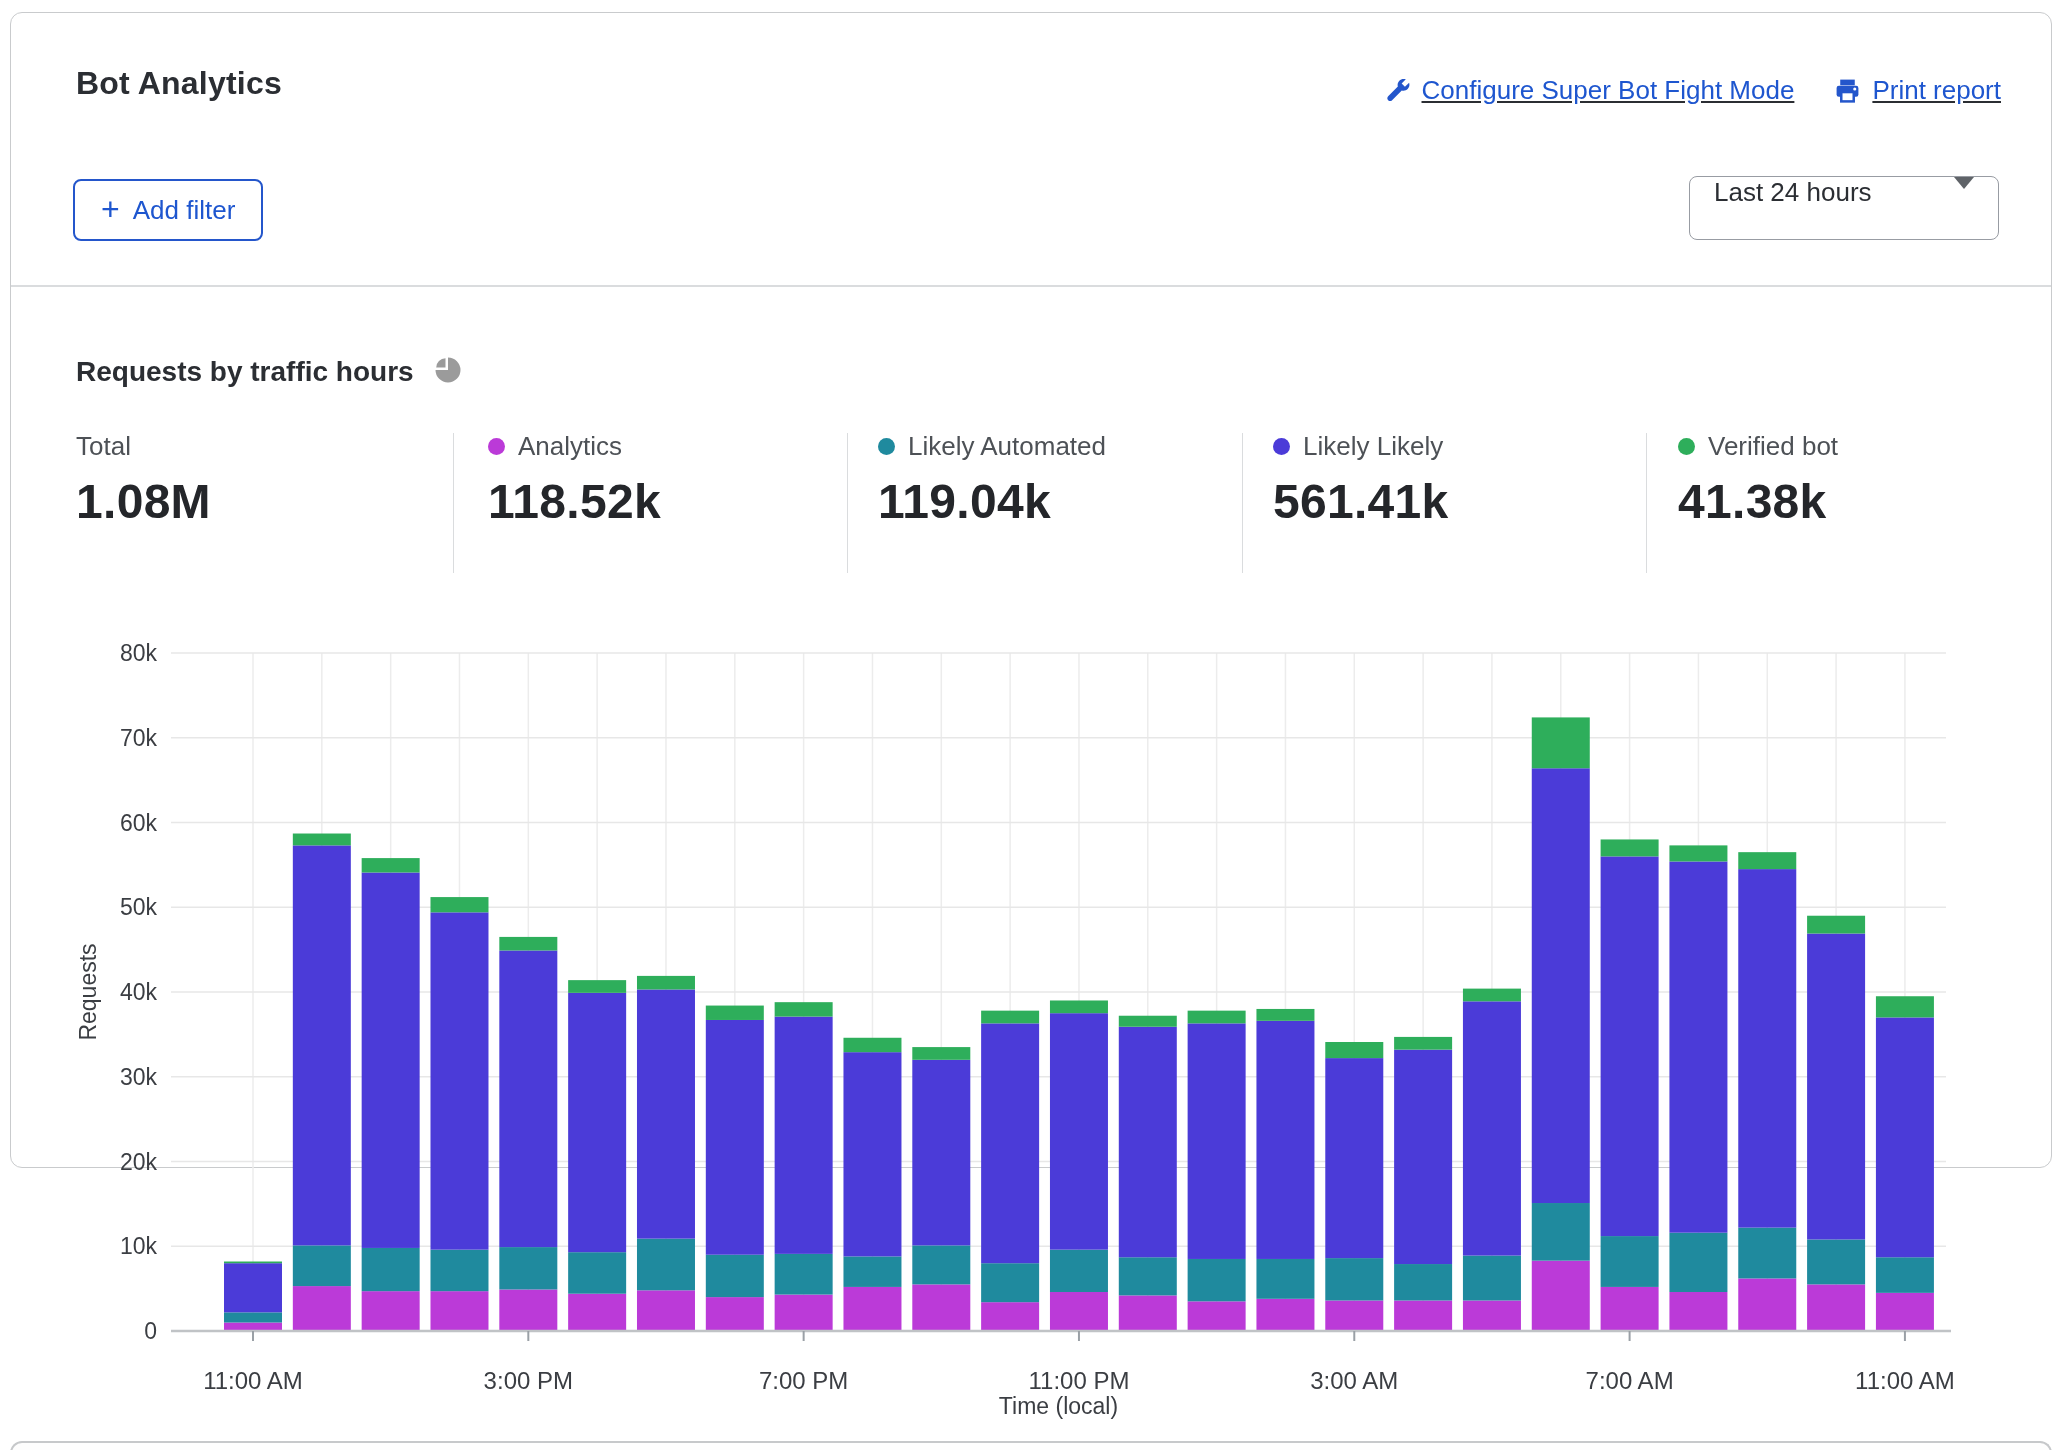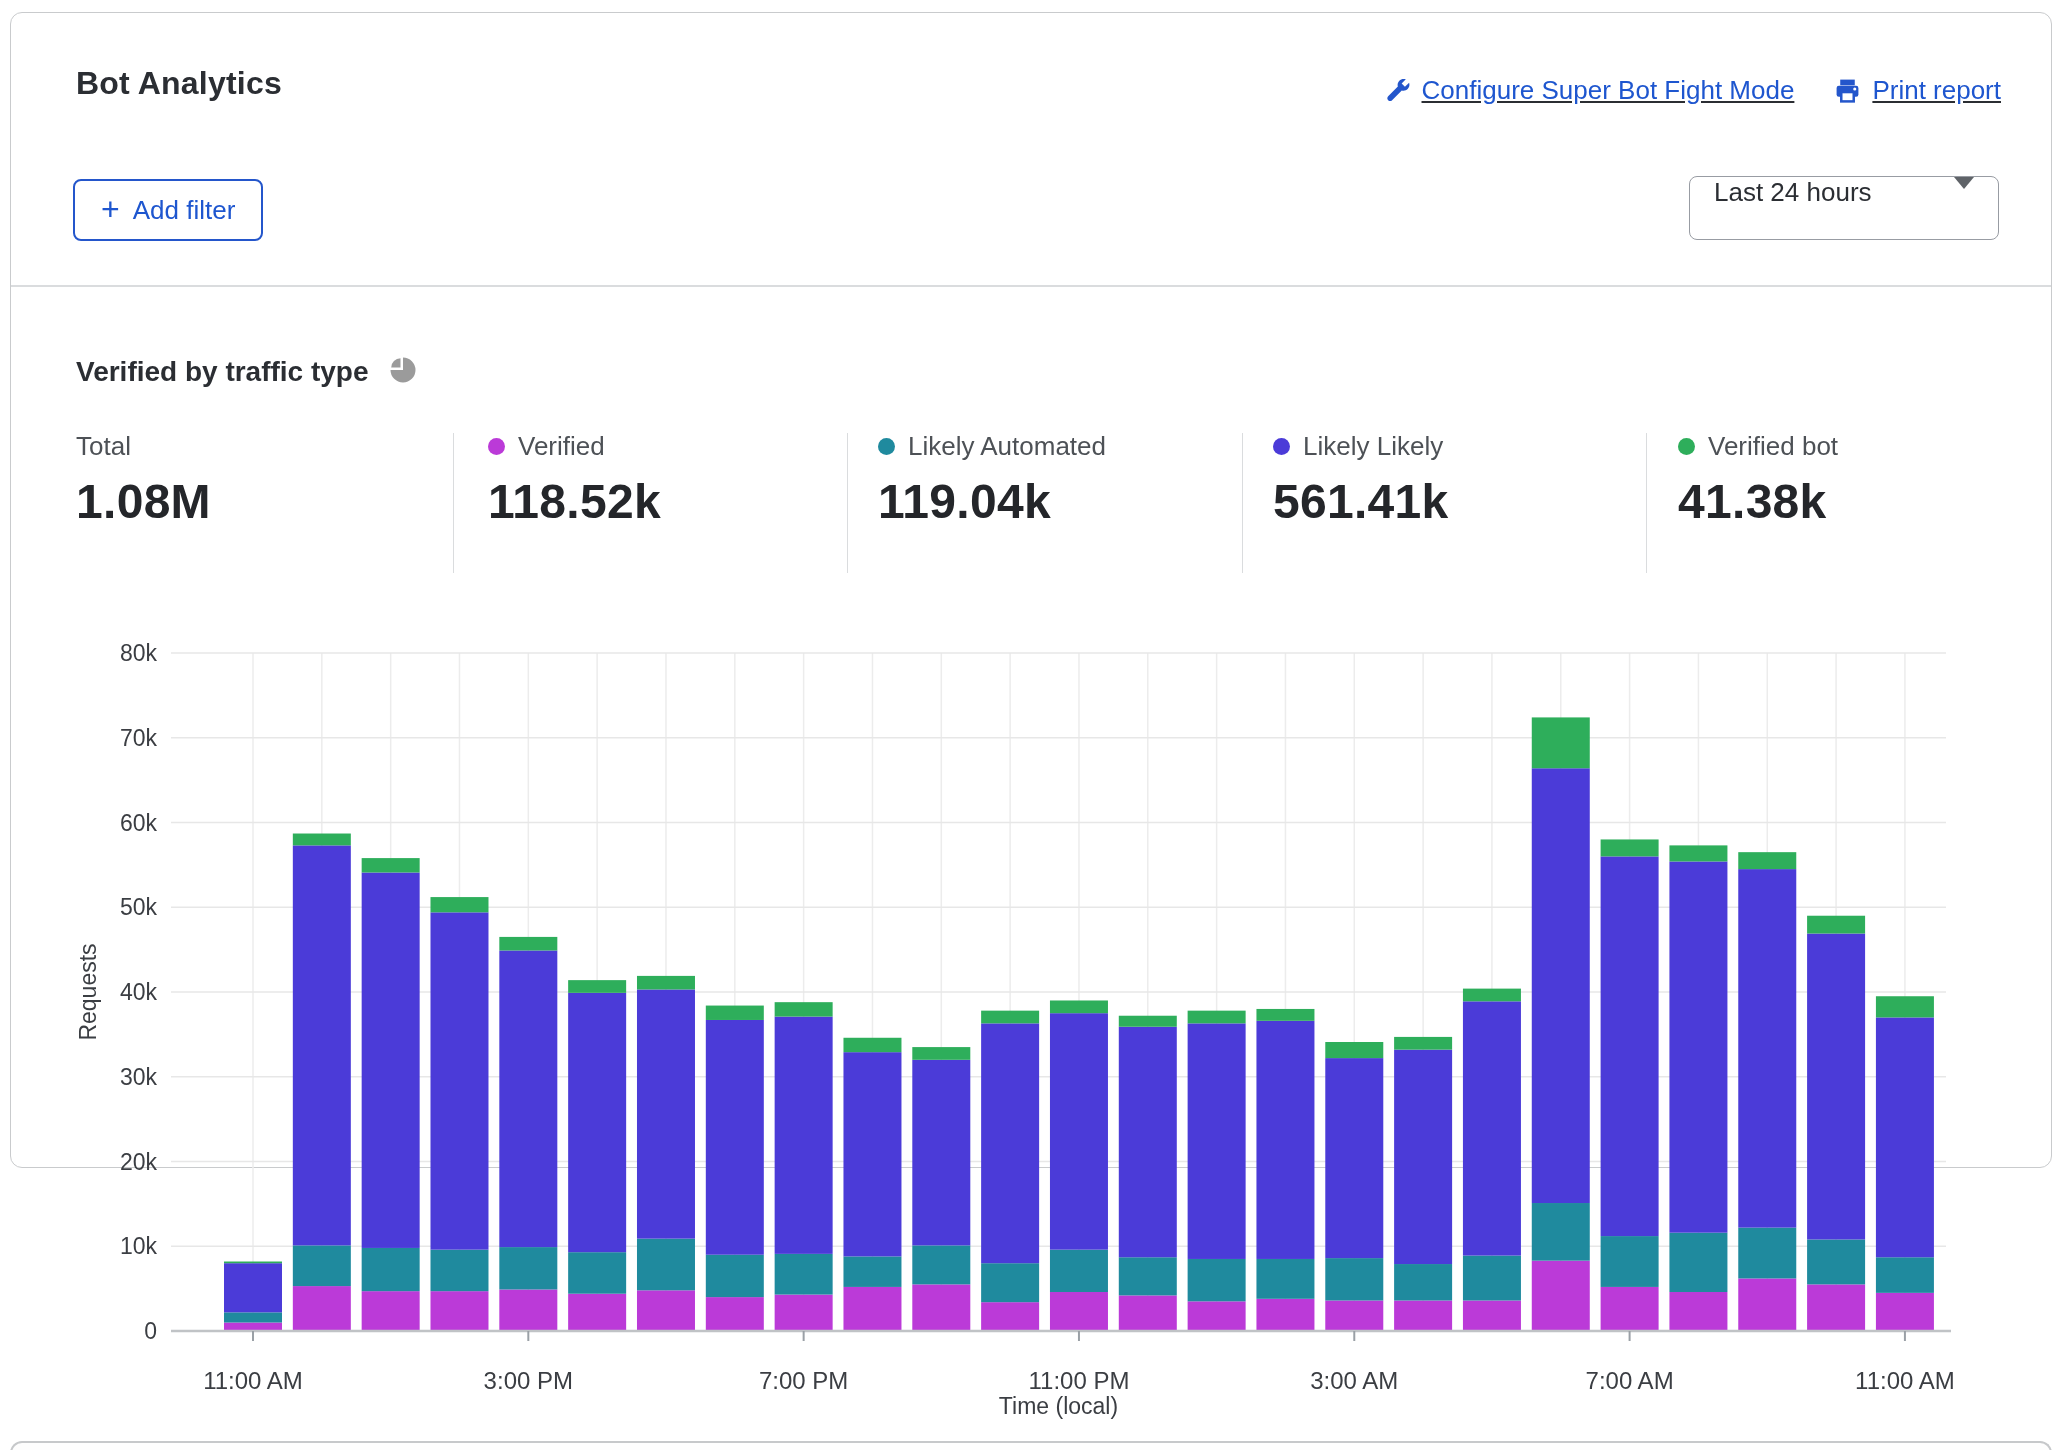--- a/index.html
+++ b/index.html
@@ -90,40 +90,40 @@
     </button>
 
     <div class="time-select">
       <span>Last 24 hours</span>
       <span class="caret"></span>
     </div>
 
     <div class="header-divider"></div>
 
     <div class="section-title-row">
-      <span class="section-title">Verified by traffic type</span>
+      <span class="section-title">Requests by traffic hours</span>
       <span>
         <svg width="33" height="33" viewBox="0 0 33 33">
           <path fill="#9b9b9b" d="M18 17 L18 4.5 A12.5 12.5 0 1 1 5.5 17 Z"></path>
           <path fill="#9b9b9b" d="M15.5 14.5 L15.5 5.2 A9.3 9.3 0 0 0 6.2 14.5 Z"></path>
         </svg>
       </span>
     </div>
 
     <div class="stat-col" style="left:65px">
       <div class="stat-label-row">
           <span>Total</span>
         </div>
       <div class="stat-value">1.08M</div>
     </div>
     <div class="stat-divider" style="left:442px"></div>
     <div class="stat-col" style="left:477px">
       <div class="stat-label-row">
         <span class="stat-dot" style="background: rgb(187, 58, 216);"></span>
-        <span>Verified</span>
+        <span>Analytics</span>
       </div>
       <div class="stat-value">118.52k</div>
     </div>
     <div class="stat-divider" style="left:836px"></div>
     <div class="stat-col" style="left:867px">
       <div class="stat-label-row">
         <span class="stat-dot" style="background: rgb(31, 138, 158);"></span>
         <span>Likely Automated</span>
       </div>
       <div class="stat-value">119.04k</div>

